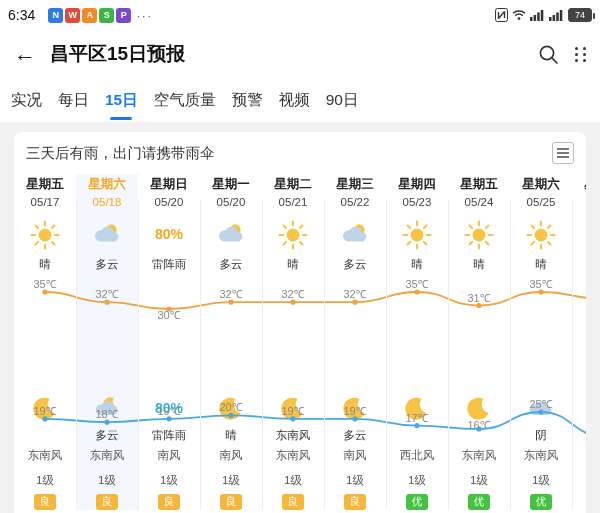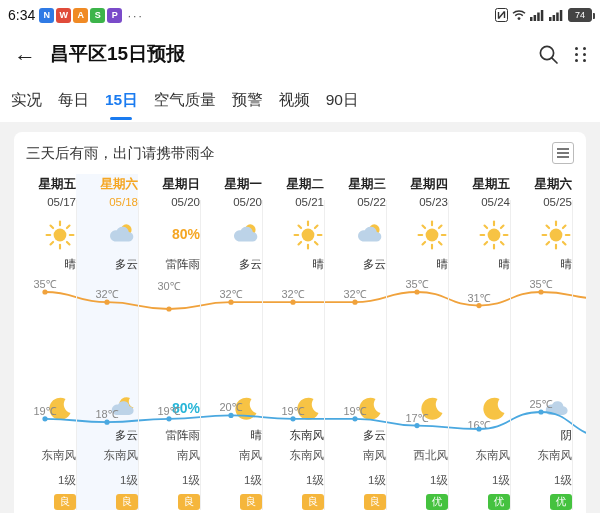--- a/index.html
+++ b/index.html
@@ -12,21 +12,21 @@
   }
   
   .statusbar {
     height: 30px;
     display: flex; align-items: center;
     padding: 0 8px;
     background: #ffffff;
     font-size: 13px;
     color: #222;
   }
-  .sb-time { font-size: 14px; font-weight: 500; color: #111; margin-right: 4px; }
+  .sb-time { font-size: 14px; font-weight: 500; color: #111; margin-right: 13px; }
   .sb-icons-left { display: flex; align-items: center; gap: 2px; }
   .sb-badge {
     width: 15px; height: 15px; border-radius: 3px;
     display: inline-flex; align-items: center; justify-content: center;
     font-size: 9px; color: #fff; font-weight: bold;
   }
   .sb-dots { color: #666; font-size: 13px; margin-left: 3px; letter-spacing: 1px;}
   .sb-right { margin-left: auto; display: flex; align-items: center; gap: 4px; }
   .sb-right svg { display: block; }
   .sb-batt {
@@ -83,21 +83,21 @@
     display: flex; flex-direction: column; justify-content: center; gap: 2.5px;
     padding: 0 4px;
   }
   .card-head .list-icon i { display: block; height: 1.5px; background: #777; }
   
   .strip-wrap { position: relative; height: 336px; overflow: hidden; }
   .strip { display: flex; height: 100%; }
   .daycol {
     width: 62px; flex: 0 0 62px;
     position: relative;
-    display: flex; flex-direction: column; align-items: flex-end;
+    display: flex; flex-direction: column; align-items: center;
     font-size: 11.5px; color: #444;
   }
   .daycol.today { background: #f4f8fe; }
   .dow { margin-top: 2px; font-size: 12.5px; color: #222; font-weight: bold; }
   .date { margin-top: 3px; font-size: 11.5px; }
   .daycol.today .dow, .daycol.today .date { color: #f5a623; }
   .icon-slot { height: 42px; display: flex; align-items: center; justify-content: center; margin-top: 6px;}
   .cond { height: 16px; font-size: 11.5px; color: #333; margin-top: 2px;}
   .pct { font-size: 14px; font-weight: bold; color: #f5a623; line-height: 1.1; }
   .pct.blue { color: #29b6d8; }
@@ -269,21 +269,21 @@
           </div>
           <div class="cond">雷阵雨</div>
           <div style="height:118px"></div>
           <div class="nicon-slot">
             <div class="pct blue">80%</div>
           </div>
           <div class="ncond">雷阵雨</div>
           <div class="wind">南风</div>
           <div class="windlv">1级</div>
           <div class="aqi" style="background:#f5b63c">良</div>
-          <div class="temp-hi" style="left:50%;transform:translateX(-50%);top:104px">30℃</div>
+          <div class="temp-hi" style="left:50%;transform:translateX(-50%);top:133px">30℃</div>
           <div class="temp-lo" style="left:50%;transform:translateX(-50%);top:228.8px">19℃</div>
         </div>
         <div class="daycol">
           <div class="dow">星期一</div>
           <div class="date">05/20</div>
           <div class="icon-slot">
             <svg width="32" height="32" viewBox="0 0 30 30">
               <circle cx="19" cy="10" r="5" fill="#f7c344"></circle>
               <path d="M8 21 h13 a4.4 4.4 0 0 0 0.4 -8.8 a6 6 0 0 0 -11.3 -1.6 A4.2 4.2 0 0 0 8 21 z" fill="#bcd3e8"></path>
             </svg>

